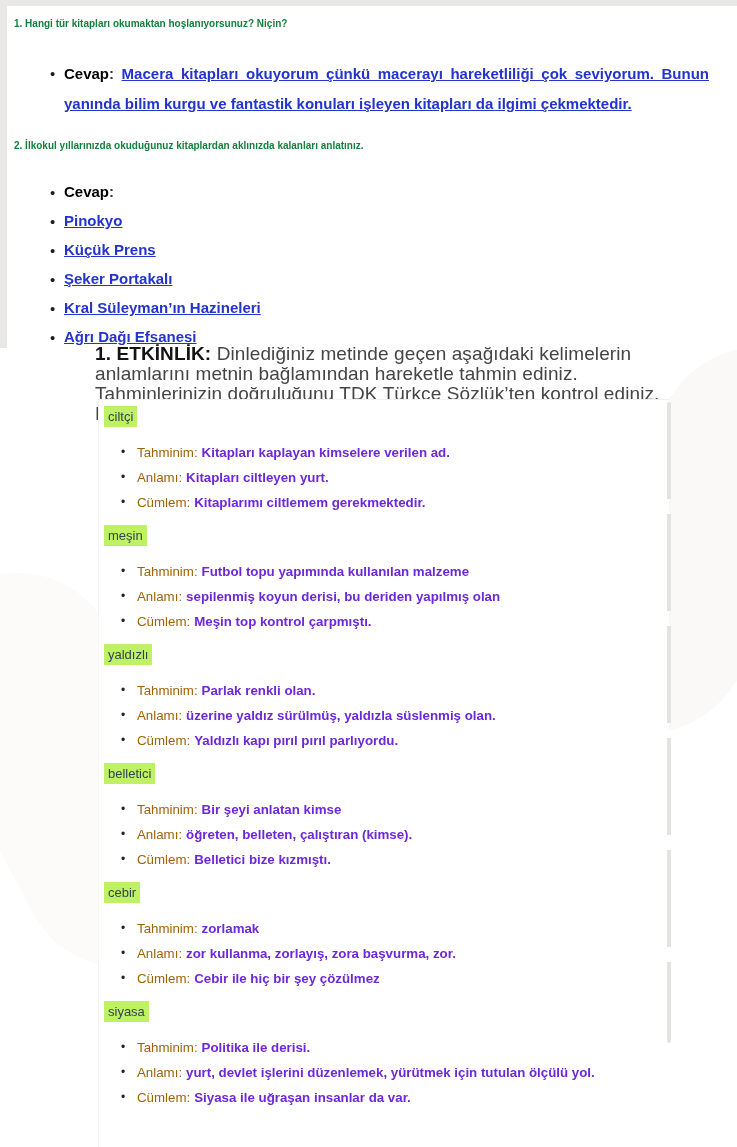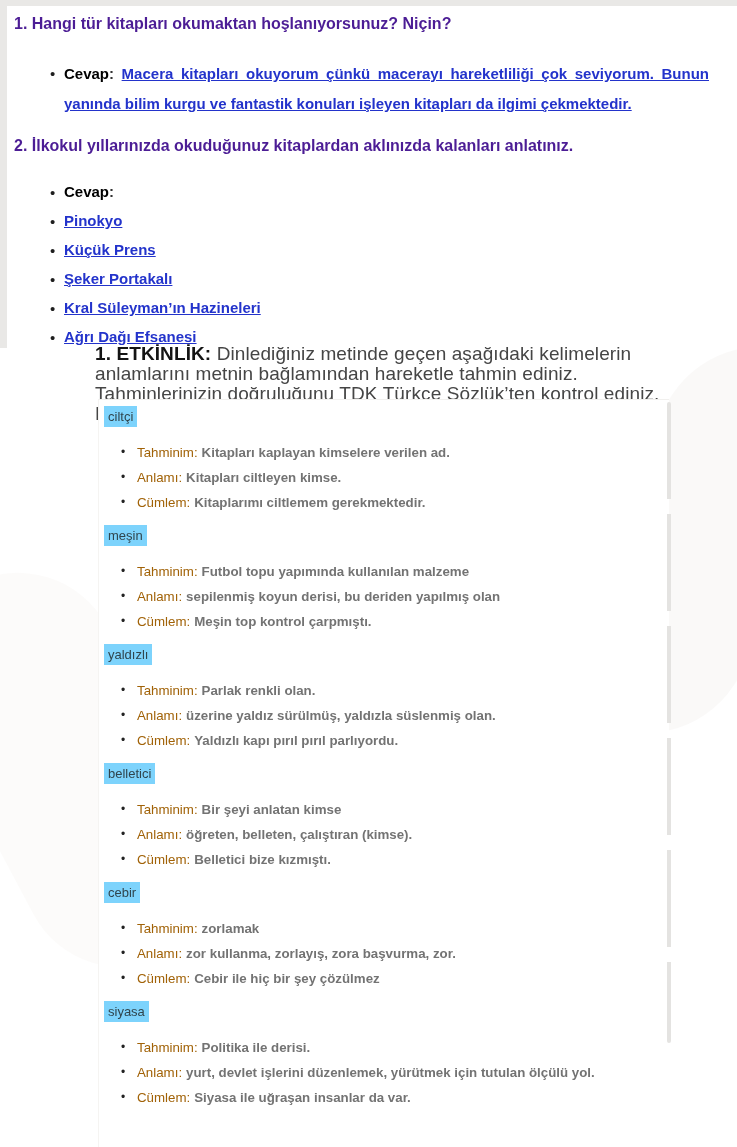--- a/index.html
+++ b/index.html
@@ -26,21 +26,21 @@
 
   
   .watermark { position: absolute; pointer-events: none; background: rgba(168,160,140,0.06); }
   .wm1 { left: 598px; top: 330px; width: 210px; height: 420px; border-radius: 110px; transform: rotate(33deg); }
   .wm2 { left: -30px; top: 560px; width: 200px; height: 420px; border-radius: 100px; transform: rotate(-28deg); background: rgba(168,160,140,0.04); }
   .wm3 { left: 250px; top: 560px; width: 180px; height: 360px; border-radius: 90px; transform: rotate(30deg); background: rgba(168,160,140,0.03); }
 
   
   .qa { position: relative; padding: 13px 14px 0 14px; color: #1e1e1e; }
   .question {
-    font-size: 16px; font-weight: 600; line-height: 22px; color: #4c1d95;
+    font-size: 10px; font-weight: 600; line-height: 22px; color: #15803d;
   }
   .q2 { margin-top: 16px; }
 
   ul.answer-list { list-style: none; margin: 24px 0 0 36px; padding-right: 14px; }
   ul.answer-list li {
     position: relative; padding-left: 14px; font-size: 15px;
   }
   li.para { text-align: justify; line-height: 30px; }
   .dot {
     position: absolute; left: 0; top: 0; color: #1e1e1e; font-size: 15px; line-height: inherit;
@@ -72,30 +72,30 @@
     padding: 6px 0 0 5px;
   }
   .card::after {
     content: ""; position: absolute; right: -2px; top: 2px; width: 4px; height: 641px;
     background: repeating-linear-gradient(180deg, #e4e3e1 0px, #e4e3e1 97px, transparent 97px, transparent 112px);
     border-radius: 2px;
   }
 
   .word-section { margin-bottom: 10px; }
   .word-chip {
-    display: inline-block; background: #7dd3fc; color: #30454d;
+    display: inline-block; background: #bef264; color: #30454d;
     font-size: 13px; line-height: 15px; padding: 3px 4px; margin-left: 0px;
   }
   ul.fields { list-style: none; margin: 13px 0 0 17px; }
   ul.fields li {
     position: relative; padding-left: 16px; font-size: 13.3px; line-height: 25px;
   }
   ul.fields .dot { font-size: 12px; top: 0; line-height: 25px; color: #222; }
   .flabel { color: #a16207; }
-  .fvalue { color: #737373; font-weight: 600; margin-left: 4px; margin-top: 8px; }
+  .fvalue { color: #6d28d9; font-weight: 600; margin-left: 4px; margin-top: 8px; }
 </style>
 </head>
 <body>
 
 <div id="page">
   <div class="top-strip"></div>
   <div class="left-strip"></div>
   <div class="watermark wm1"></div>
   <div class="watermark wm2"></div>
   <div class="watermark wm3"></div>
@@ -142,21 +142,21 @@
   </div>
 
   <div class="activity-intro"><b>1. ETKİNLİK:</b><span> Dinlediğiniz metinde geçen aşağıdaki kelimelerin anlamlarını metnin bağlamından hareketle tahmin ediniz. Tahminlerinizin doğruluğunu TDK Türkçe Sözlük’ten kontrol ediniz. Kelimeleri cümle içinde kullanınız.</span></div>
 
   <div class="card">
 
     <section class="word-section">
       <span class="word-chip">ciltçi</span>
       <ul class="fields">
         <li><span class="dot">•</span><span class="flabel">Tahminim:</span><span class="fvalue">Kitapları kaplayan kimselere verilen ad.</span></li>
-        <li><span class="dot">•</span><span class="flabel">Anlamı:</span><span class="fvalue">Kitapları ciltleyen kimse.</span></li>
+        <li><span class="dot">•</span><span class="flabel">Anlamı:</span><span class="fvalue">Kitapları ciltleyen yurt.</span></li>
         <li><span class="dot">•</span><span class="flabel">Cümlem:</span><span class="fvalue">Kitaplarımı ciltlemem gerekmektedir.</span></li>
       </ul>
     </section>
 
     <section class="word-section">
       <span class="word-chip">meşin</span>
       <ul class="fields">
         <li><span class="dot">•</span><span class="flabel">Tahminim:</span><span class="fvalue">Futbol topu yapımında kullanılan malzeme</span></li>
         <li><span class="dot">•</span><span class="flabel">Anlamı:</span><span class="fvalue">sepilenmiş koyun derisi, bu deriden yapılmış olan</span></li>
         <li><span class="dot">•</span><span class="flabel">Cümlem:</span><span class="fvalue">Meşin top kontrol çarpmıştı.</span></li>

